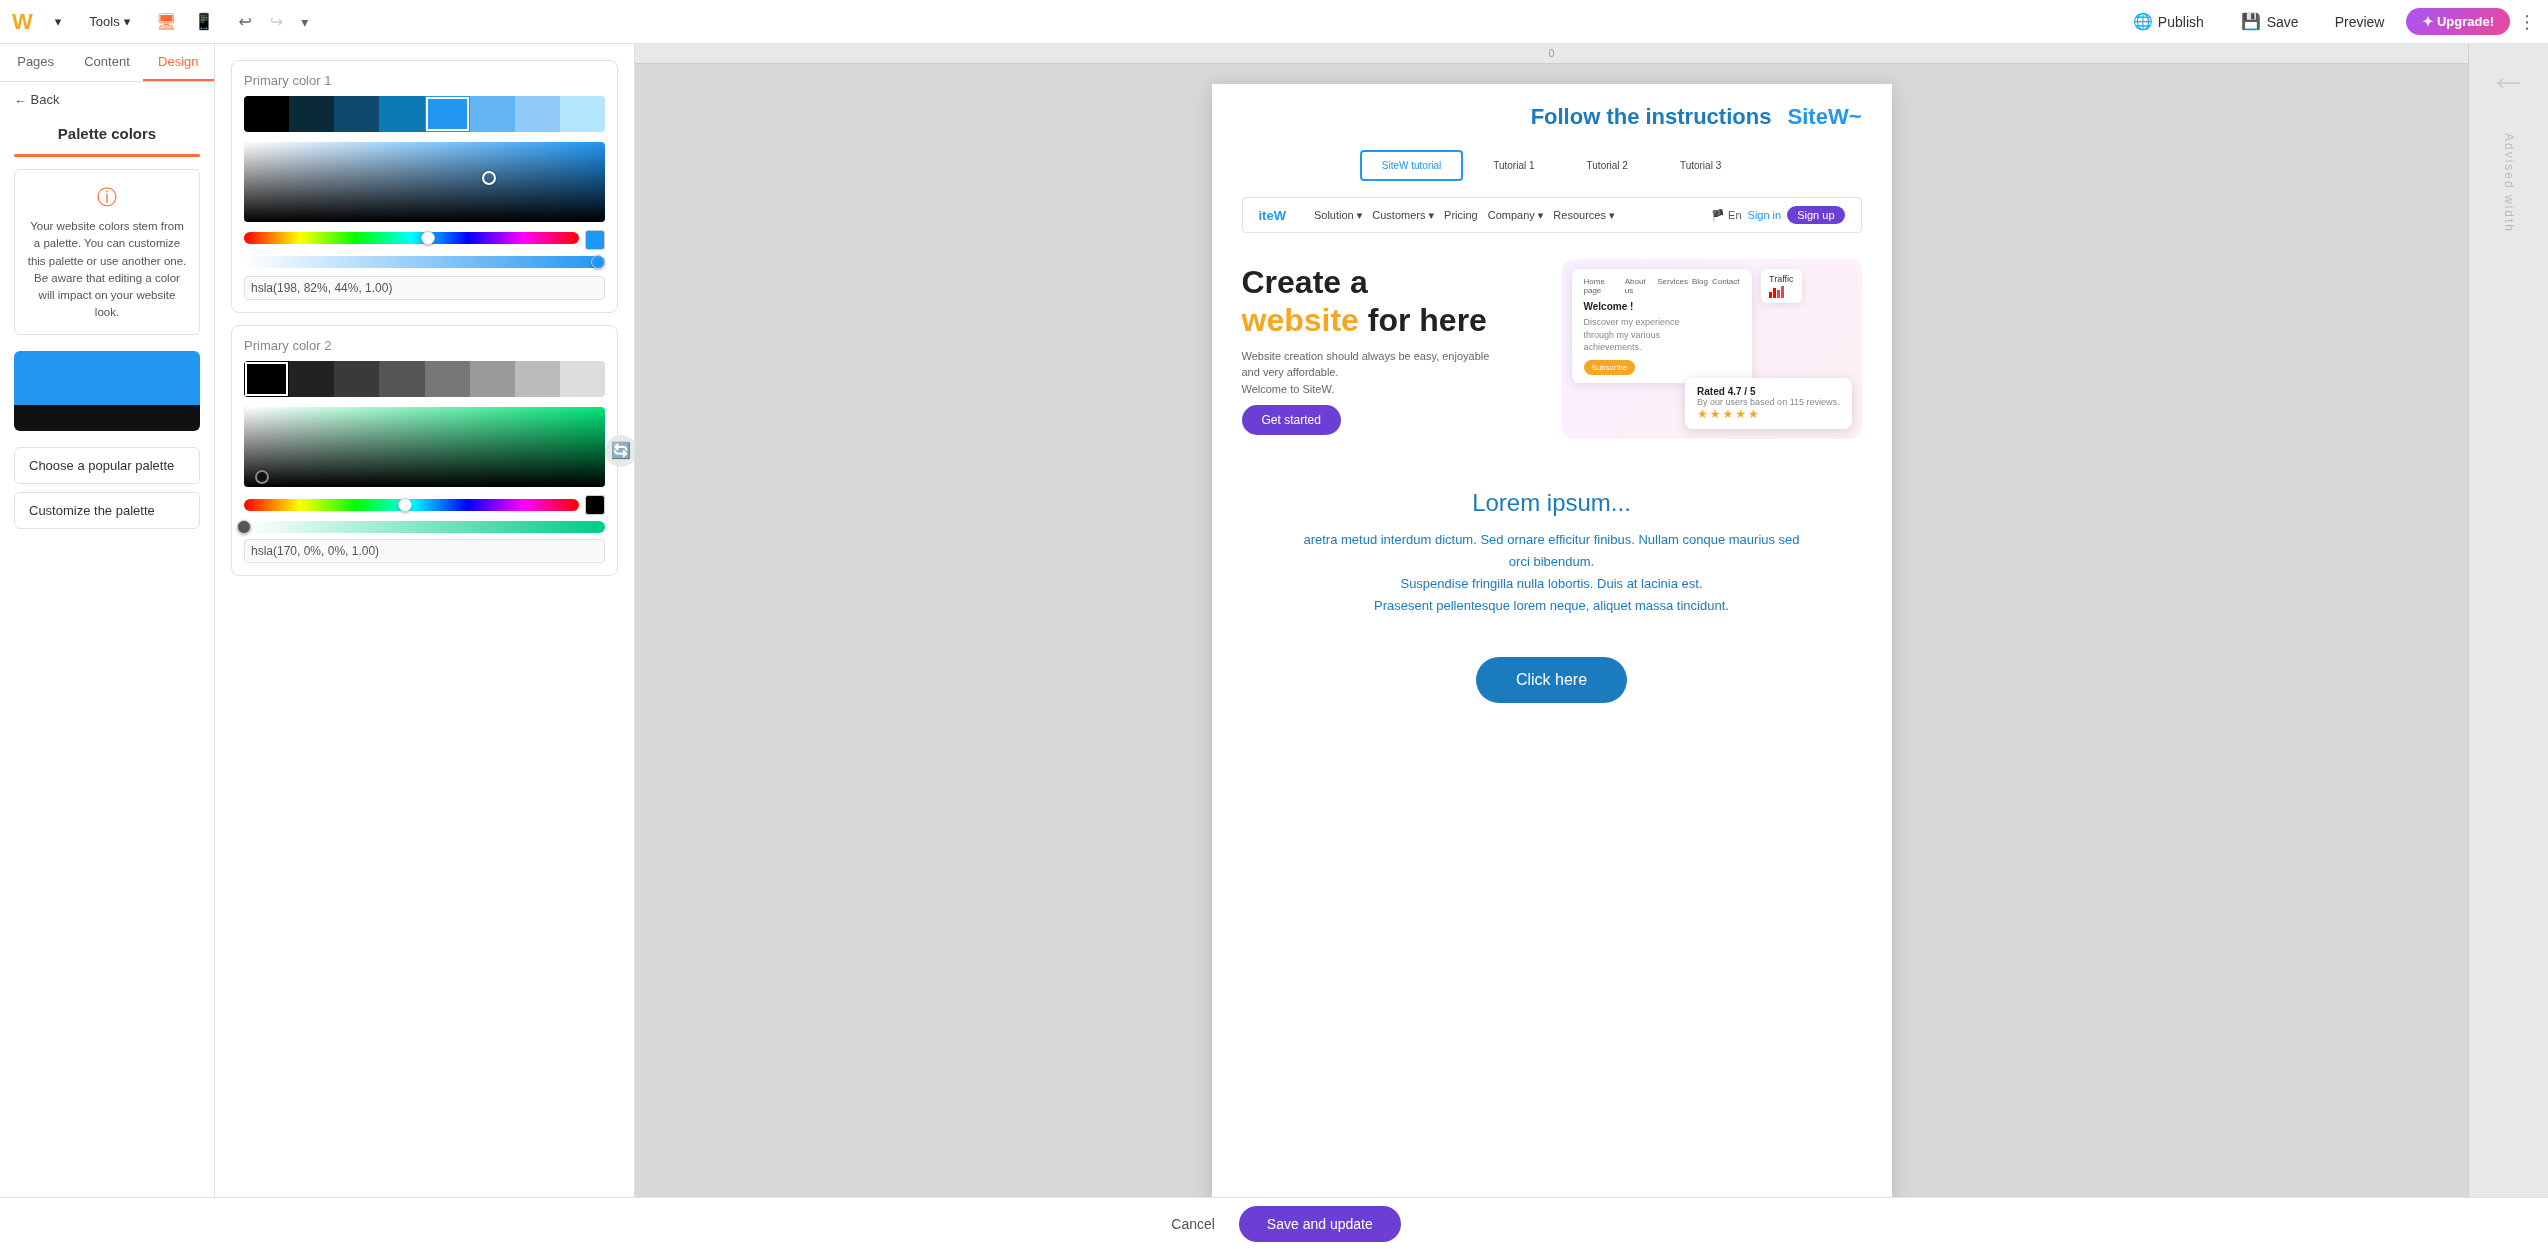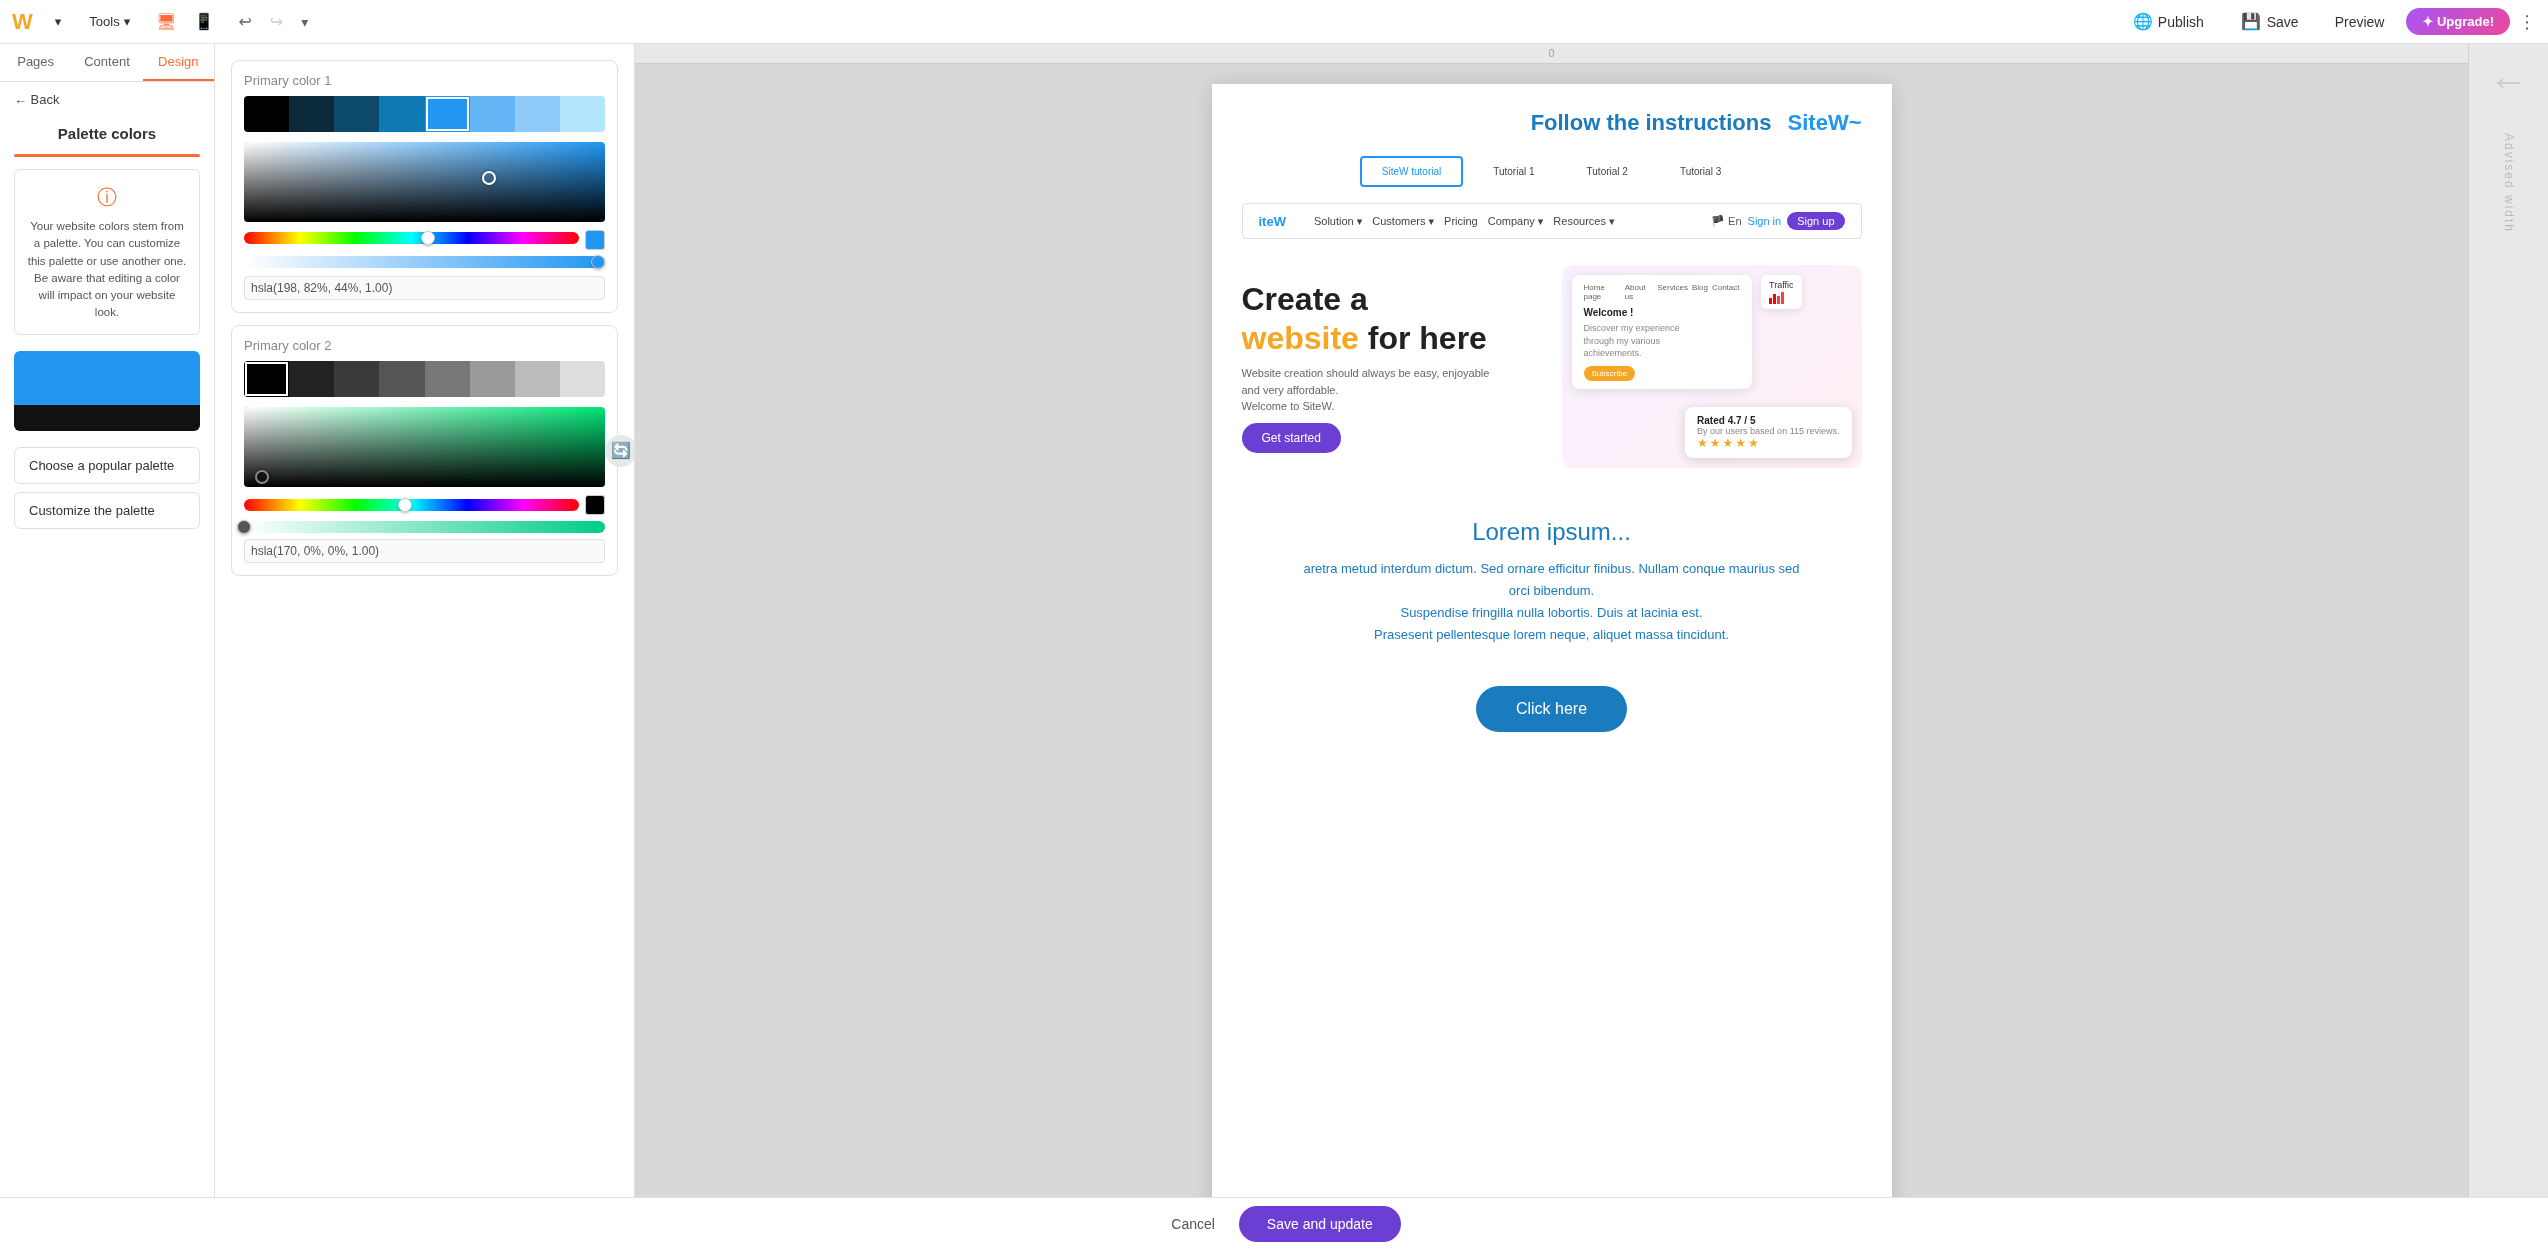--- a/index.html
+++ b/index.html
@@ -187,21 +187,21 @@
 
     .page-canvas {
       background: #fff; width: 680px; min-height: 800px;
       box-shadow: 0 2px 20px rgba(0,0,0,0.15); position: relative;
       flex-shrink: 0;
     }
 
     
     .page-header {
       display: flex; justify-content: space-between; align-items: center;
-      padding: 26px 30px 10px;
+      padding: 20px 30px 10px;
     }
     .page-heading {
       font-size: 22px; font-weight: 600; color: #1a7bbf; text-align: center;
       flex: 1;
     }
     .site-logo {
       font-size: 22px; font-weight: 800; color: #222;
       display: flex; align-items: center;
     }
     .site-logo span { color: #2196f3; }
@@ -237,21 +237,21 @@
     }
     .hero-text { flex: 1; }
     .hero-title { font-size: 32px; font-weight: 800; color: #222; line-height: 1.2; }
     .hero-subtitle { font-size: 11px; color: #666; margin: 8px 0; line-height: 1.5; }
     .hero-btn {
       padding: 8px 20px; background: #6c3fd4; color: #fff; border: none;
       border-radius: 20px; font-size: 12px; cursor: pointer;
     }
     .hero-image {
       flex: 1; background: linear-gradient(135deg, #f8f0ff, #fff0f5);
-      border-radius: 12px; height: 203px; position: relative; overflow: hidden;
+      border-radius: 12px; height: 180px; position: relative; overflow: hidden;
       display: flex; align-items: center; justify-content: center;
     }
 
     
     .mini-website-card {
       background: #fff; border-radius: 8px; padding: 8px 12px;
       box-shadow: 0 2px 12px rgba(0,0,0,0.1); font-size: 9px; width: 180px;
       position: absolute; left: 10px; top: 10px;
     }
     .mini-card-nav { display: flex; gap: 4px; color: #666; margin-bottom: 6px; font-size: 8px; }

